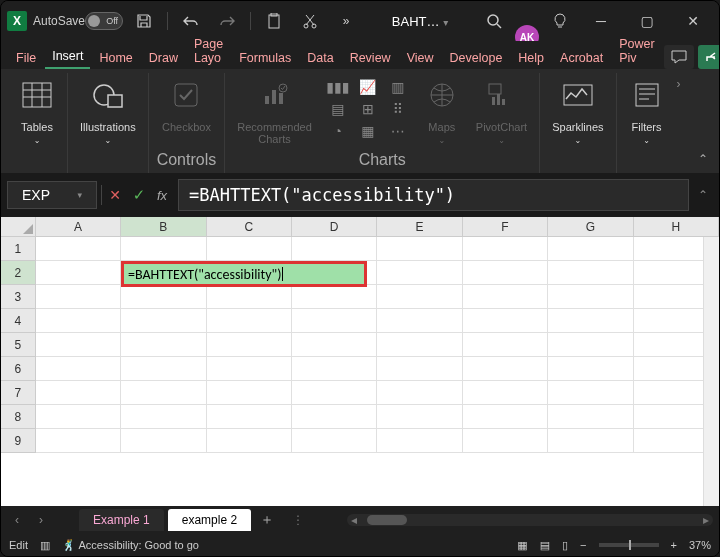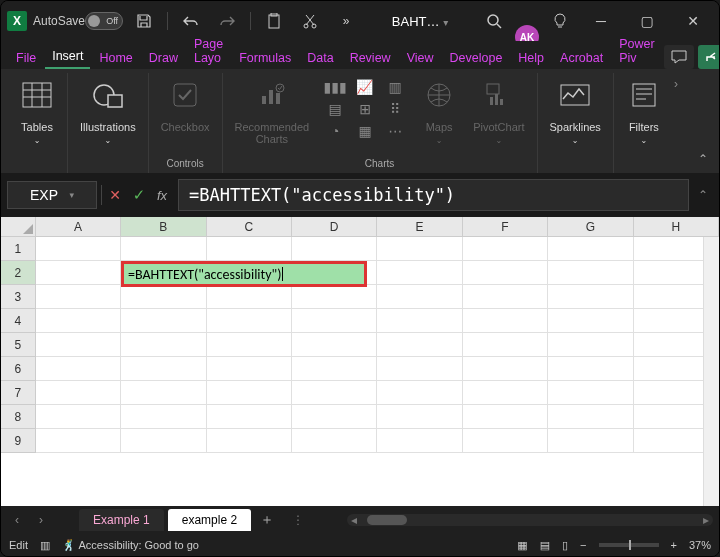--- a/index.html
+++ b/index.html
@@ -14,42 +14,42 @@
   .toggle::before { content: ""; width: 12px; height: 12px; border-radius: 50%; background: #999; position: absolute; left: 2px; top: 2px; }
   .tb-btn { width: 30px; height: 30px; display: flex; align-items: center; justify-content: center; color: #ccc; border-radius: 3px; }
   .tb-sep { width: 1px; height: 18px; background: #444; margin: 0 2px; }
   .tb-spacer { flex: 1; }
   .doc-title { color: #fff; font-size: 13px; }
   .avatar { width: 24px; height: 24px; border-radius: 50%; background: #b846b8; color: #fff; display: flex; align-items: center; justify-content: center; font-size: 10px; font-weight: bold; margin-top: 32px; }
   .win-btn { width: 40px; height: 30px; display: flex; align-items: center; justify-content: center; color: #ccc; font-size: 14px; }
 
   
   .tabs { height: 28px; background: #1f1f1f; display: flex; align-items: flex-end; padding: 0 8px; gap: 2px; }
-  .tab { padding: 4px 7px; color: #d946ef; font-size: 12.5px; cursor: pointer; }
+  .tab { padding: 4px 7px; color: #fca5a5; font-size: 12.5px; cursor: pointer; }
   .tab.active { color: #fff; border-bottom: 2px solid #3fa16f; }
   .tab-right { margin-left: auto; display: flex; gap: 4px; }
   .tab-icon { width: 30px; height: 24px; display: flex; align-items: center; justify-content: center; background: #2a2a2a; border-radius: 3px; }
   .tab-icon.green { background: #2a7a52; }
 
   
   .ribbon { height: 104px; background: #2a2a2a; display: flex; padding: 4px 6px 0; gap: 0; position: relative; }
   .group { display: flex; flex-direction: column; align-items: center; padding: 0 8px; border-right: 1px solid #3a3a3a; }
   .group-content { display: flex; gap: 8px; flex: 1; align-items: flex-start; padding-top: 4px; }
-  .group-label { font-size: 10px; color: #aaa; padding: 2px 0 4px; }
+  .group-label { font-size: 16px; color: #aaa; padding: 2px 0 4px; }
   .rbtn { display: flex; flex-direction: column; align-items: center; gap: 10px; padding: 2px 4px; cursor: pointer; min-width: 44px; }
   .rbtn .ico { width: 32px; height: 32px; display: flex; align-items: center; justify-content: center; font-size: 22px; color: #ccc; }
   .rbtn .lbl { font-size: 11px; color: #ddd; text-align: center; line-height: 1.1; }
   .rbtn.disabled .ico, .rbtn.disabled .lbl { color: #666; }
   .mini-grid { display: grid; grid-template-columns: repeat(3, 28px); grid-auto-rows: 20px; gap: 2px; }
   .mini-grid .m { color: #888; display: flex; align-items: center; justify-content: center; font-size: 14px; }
   .collapse { position: absolute; right: 6px; bottom: 4px; width: 20px; height: 20px; display:flex;align-items:center;justify-content:center;color:#aaa;}
 
   
   .fxrow { height: 44px; background: #1a1a1a; display: flex; align-items: center; padding: 6px; gap: 4px; }
-  .namebox { width: 90px; height: 28px; background: #2a2a2a; border: 1px solid #444; color: #fff; padding: 0 22px; display: flex; align-items: center; justify-content: space-between; font-size: 14px; }
+  .namebox { width: 90px; height: 28px; background: #2a2a2a; border: 1px solid #444; color: #fff; padding: 0 14px; display: flex; align-items: center; justify-content: space-between; font-size: 14px; }
   .fx-btns { display: flex; gap: 2px; align-items: center; }
   .fx-btn { width: 22px; height: 22px; display: flex; align-items: center; justify-content: center; color: #ccc; }
   .fx-btn.cancel { color: #e06060; font-size: 14px; }
   .fx-btn.enter { color: #5ab85a; font-size: 15px; }
   .fx-label { font-style: italic; color: #aaa; font-size: 13px; margin-right:2px;}
   .fxinput { flex: 1; height: 32px; background: #2a2a2a; border: 1px solid #444; color: #fff; padding: 0 10px; display: flex; align-items: center; font-family: Consolas, monospace; font-size: 17px; }
   .fx-expand { width: 20px; color: #888; display:flex;align-items:center;justify-content:center;}
 
   
   .gridwrap { flex: 1; background: #fff; display: flex; flex-direction: column; overflow: hidden; position: relative; }

